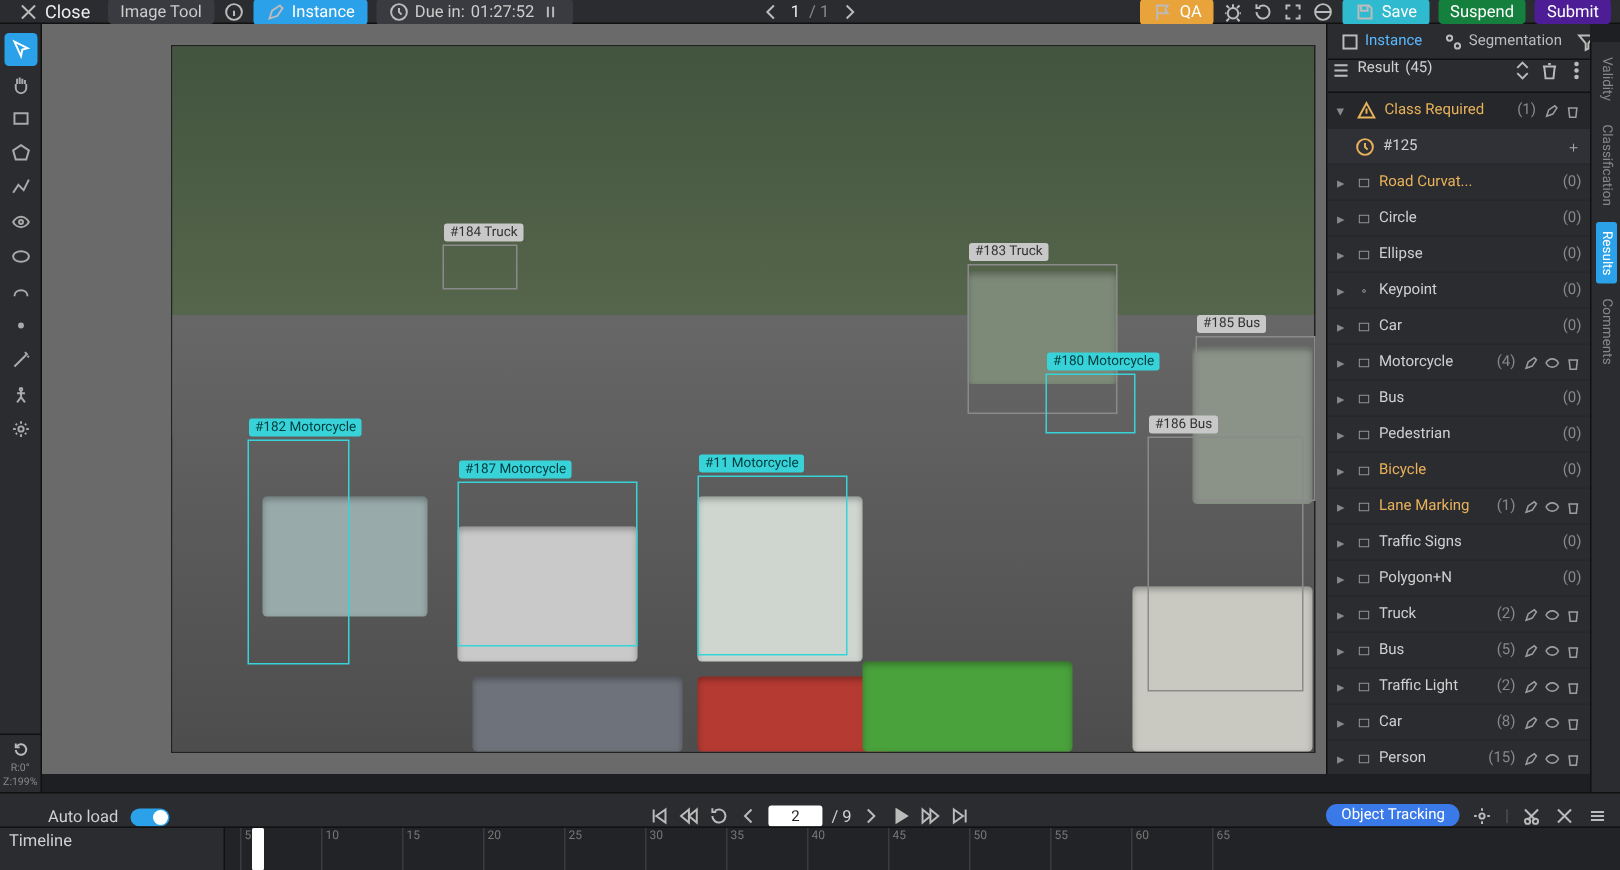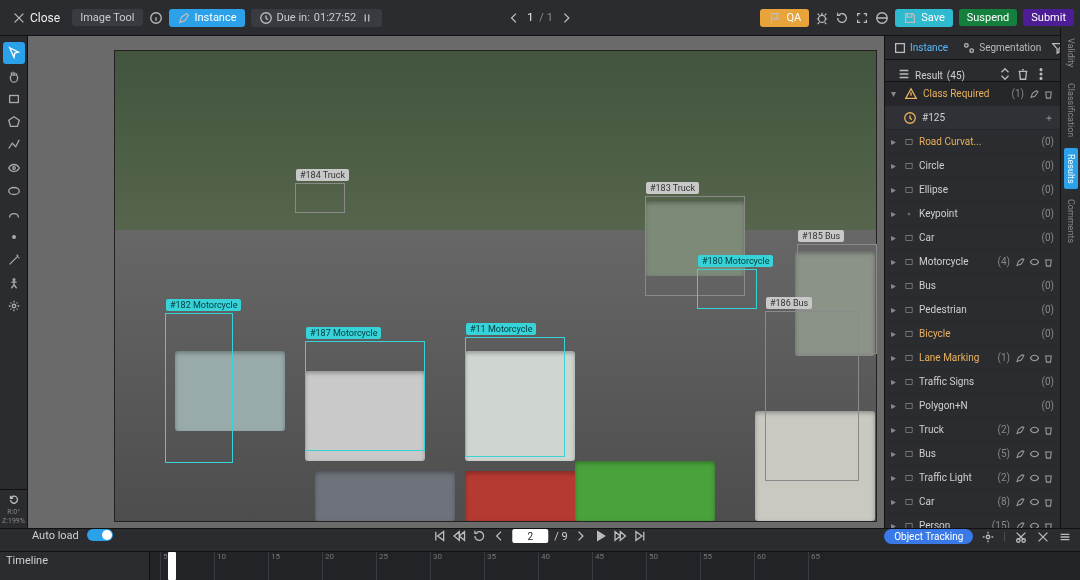--- a/index.html
+++ b/index.html
@@ -1,17 +1,17 @@
 <!DOCTYPE html>
 <html><head>
 <meta charset="utf-8">
 <style>
   * { margin:0; padding:0; box-sizing:border-box; font-family: -apple-system, "Segoe UI", Roboto, Arial, sans-serif; }
   body { background:#1e1f22; color:#d0d0d0; font-size:11px; width:1080px; height:580px; overflow:hidden; position:relative; }
-  .topbar { height:36px; background:#2b2c30; display:flex; align-items:center; padding:0 6px; gap:6px; border-bottom:1px solid #111; }
+  .topbar { height:16px; background:#2b2c30; display:flex; align-items:center; padding:0 6px; gap:6px; border-bottom:1px solid #111; }
   .close-btn { display:flex; align-items:center; gap:4px; font-size:12px; color:#eee; cursor:pointer; padding:2px 6px;}
   .chip { background:#3a3b40; border-radius:3px; padding:2px 8px; color:#ccc; font-size:11px; display:flex; align-items:center; gap:4px; }
   .chip.blue { background:#2aa1e8; color:#fff; }
   .chip.orange { background:#e8a33a; color:#fff; }
   .chip.cyan { background:#2fbad0; color:#fff; }
   .chip.warn { background:#15803d; color:#fff; }
   .chip.green { background:#4c1d95; color:#fff; }
   .top-center { position:absolute; left:50%; transform:translateX(-50%); display:flex; align-items:center; gap:6px; color:#888; }
   .top-right { margin-left:auto; display:flex; align-items:center; gap:6px;text-align:right; }
   .ic { width:14px; height:14px; display:inline-flex; align-items:center; justify-content:center; color:#bbb; font-size:12px; }
@@ -34,42 +34,42 @@
   .bb { position:absolute; border:1.5px solid #37d3d8; }
   .bb .tag { position:absolute; top:-15px; left:0; font-size:9px; padding:1px 4px; border-radius:2px; background:#37d3d8; color:#003b3d; white-space:nowrap; }
   .bb.gray { border-color:#8a8a8a; }
   .bb.gray .tag { background:#c8c8c8; color:#333; }
 
   .right { width:176px; background:#2b2c30; border-left:1px solid #111; display:flex; flex-direction:column; overflow:hidden; }
   .right-tabs { display:flex; height:24px; border-bottom:1px solid #111; align-items:center; padding:0 4px; gap:6px; font-size:10px;}
   .tab { display:flex; align-items:center; gap:3px; padding:3px 4px; border-radius:2px; color:#bbb; cursor:pointer; }
   .tab.active { color:#5ab8ff; }
   .filter-ic { margin-left:auto; }
-  .result-hdr { display:flex; align-items:flex-end; height:22px; padding:0 12px; border-bottom:1px solid #111; gap:4px; font-size:10px;}
+  .result-hdr { display:flex; align-items:flex-start; height:22px; padding:0 2px; border-bottom:1px solid #111; gap:4px; font-size:10px;}
   .result-hdr .sp { flex:1; }
   .panel-list { flex:1; overflow-y:auto; }
   .row { display:flex; align-items:center; height:24px; padding:0 6px; border-bottom:1px solid #26272a; gap:5px; cursor:pointer; font-size:10px;}
   .row .caret { width:8px; color:#888; }
   .row .shape { width:10px; height:10px; display:flex; align-items:center; justify-content:center; color:#999; }
   .row .label { flex:1; white-space:nowrap; overflow:hidden; text-overflow:ellipsis; }
   .row .label.hl { color:#e8b15a; }
   .row .cnt { color:#888; }
   .row .actions { display:flex; gap:3px; opacity:.8; }
   .row .actions .ic { width:11px; height:11px; }
   .row.special { background:#26272a; }
   .row .warn { color:#e8b15a; }
   .row.id { background:#303136; }
   .row .plus { margin-left:auto; color:#aaa; }
 
   .farright { position:absolute; right:0; top:28px; bottom:52px; width:20px; background:#2b2c30; border-left:1px solid #111; display:flex; flex-direction:column; align-items:center; padding-top:4px; gap:4px; }
   .vtab { writing-mode:vertical-rl; font-size:9px; color:#888; padding:6px 2px; cursor:pointer; border-radius:2px;}
   .vtab.active { background:#2aa1e8; color:#fff; }
 
   .bottom { position:absolute; left:0; right:0; bottom:0; height:52px; background:#2b2c30; border-top:1px solid #111; display:flex; flex-direction:column; }
-  .bottom .ctrl { height:22px; display:flex; align-items:flex-start; padding:0 8px; gap:8px; }
+  .bottom .ctrl { height:22px; display:flex; align-items:flex-end; padding:0 8px; gap:8px; }
   .bottom .ctrl .center { position:absolute; left:50%; transform:translateX(-50%); display:flex; align-items:center; gap:6px; }
   .frame-in { width:36px; height:14px; background:#fff; color:#222; text-align:center; border:none; font-size:10px; border-radius:2px;}
   .pill { background:#3a7ae8; color:#fff; border-radius:9px; padding:2px 10px; font-size:10px; }
   .toggle { width:26px; height:12px; background:#2aa1e8; border-radius:6px; position:relative; }
   .toggle .knob { position:absolute; right:1px; top:1px; width:10px; height:10px; background:#fff; border-radius:50%; }
   .bottom .ruler { flex:1; position:relative; background:#222326; border-top:1px solid #111; }
   .tick { position:absolute; top:0; bottom:0; border-left:1px solid #3a3b40; font-size:8px; color:#777; padding-left:2px;}
   .playhead { position:absolute; top:0; bottom:0; width:8px; background:#fff; border-radius:1px; }
   .tl-left { position:absolute; left:0; top:0; bottom:0; width:150px; background:#2b2c30; border-right:1px solid #111; padding:2px 6px; display:flex; flex-direction:column; justify-content:space-between;}
   .selbar { position:absolute; left:0; right:0; bottom:0; height:14px; background:#222326; border-top:1px solid #111; display:flex; align-items:center; padding-left:34px; gap:6px; color:#888; font-size:9px;}
@@ -267,21 +267,21 @@
 
     <div class="bb gray" style="left: 180px; top: 132px; width: 50px; height: 30px;">
           <div class="tag">#184 Truck</div>
         </div>
         <div class="bb gray" style="left: 530px; top: 145px; width: 100px; height: 100px;">
           <div class="tag">#183 Truck</div>
         </div>
         <div class="bb gray" style="left: 682px; top: 193px; width: 80px; height: 110px;">
           <div class="tag">#185 Bus</div>
         </div>
-        <div class="bb gray" style="left: 650px; top: 260px; width: 94px; height: 170px;">
+        <div class="bb gray" style="left: 650px; top: 260px; width: 104px; height: 170px;">
           <div class="tag">#186 Bus</div>
         </div>
         <div class="bb" style="left: 582px; top: 218px; width: 60px; height: 40px;">
           <div class="tag">#180 Motorcycle</div>
         </div>
         <div class="bb" style="left: 50px; top: 262px; width: 68px; height: 150px;">
           <div class="tag">#182 Motorcycle</div>
         </div>
         <div class="bb" style="left: 190px; top: 290px; width: 120px; height: 110px;">
           <div class="tag">#187 Motorcycle</div>

